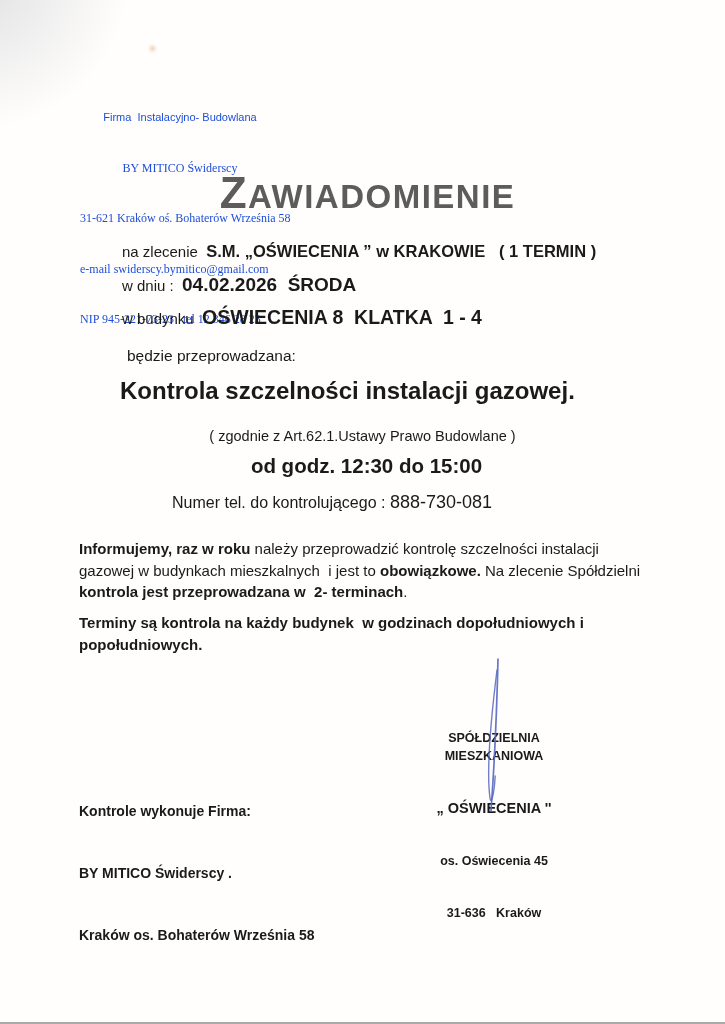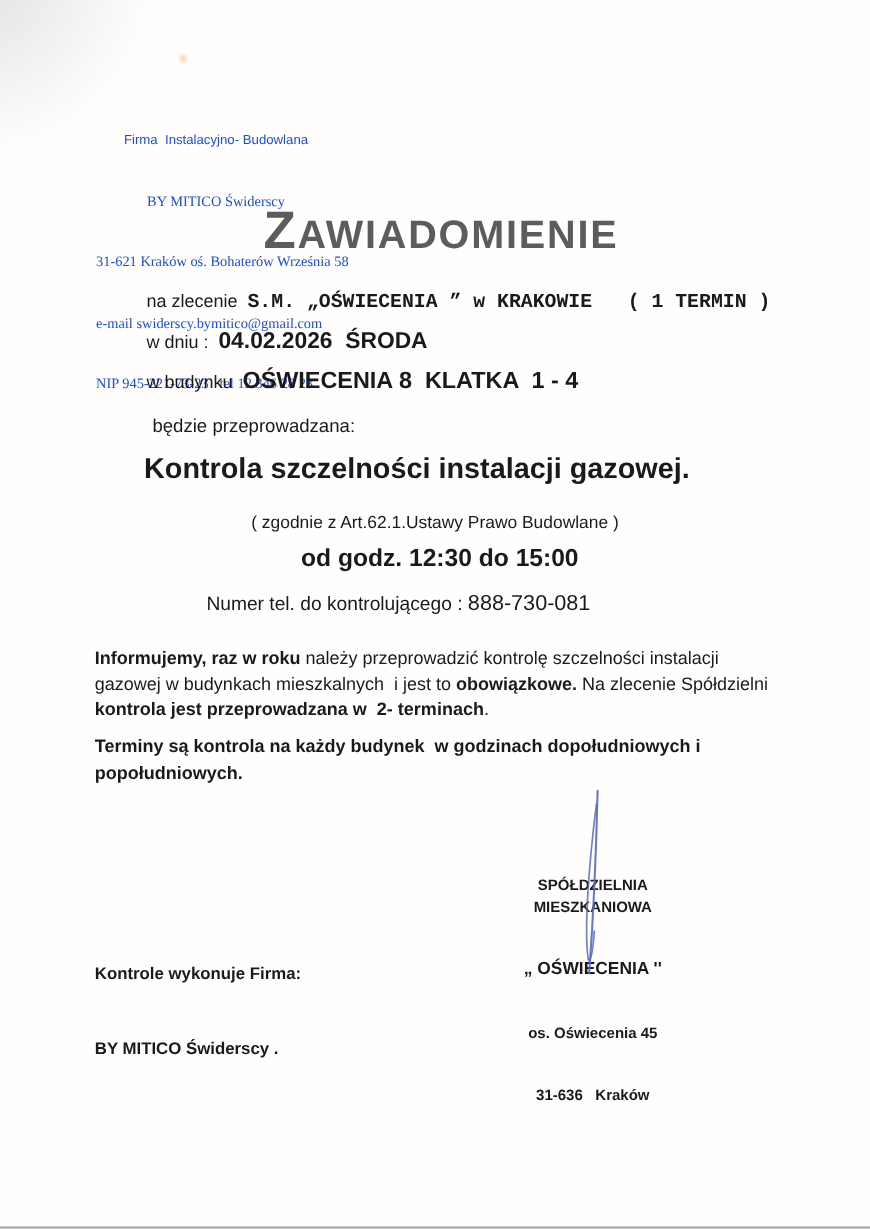--- a/index.html
+++ b/index.html
@@ -39,21 +39,21 @@
   .title{
     position:absolute;left:0;right:0;top:170px;
     text-align:center;padding-left:20px;
     color:#5c5c5c;font-weight:bold;letter-spacing:1.5px;
     font-size:33px;line-height:46px;
   }
   .title .initial{font-size:44px;}
   
   .line{position:absolute;white-space:pre-wrap;}
   .l-order{left:122px;top:242px;font-size:15px;}
-  .l-order b{font-size:16.5px;font-family:Liberation Mono, monospace;}
+  .l-order b{font-size:16.5px;}
   .l-date{left:122px;top:274px;font-size:15px;}
   .l-date b{font-size:19px;}
   .l-building{left:122px;top:306px;font-size:15px;}
   .l-building b{font-size:19.5px;}
   .l-intro{left:127px;top:347px;font-size:15.5px;}
   .l-subject{left:120px;top:377px;font-size:24px;font-weight:bold;}
   .l-legal{left:0;right:0;top:428px;text-align:center;font-size:14.5px;}
   .l-hours{left:0;right:0;top:454px;text-align:center;padding-left:8px;font-size:20.5px;font-weight:bold;}
   .l-phone{left:172px;top:492px;font-size:16px;font-weight:normal;}
   .l-phone .phone-number{font-size:18px;}
@@ -120,16 +120,17 @@
   </div>
 
   <svg class="signature" viewBox="0 0 30 155">
     <path d="M 17,1 C 16,45 13.5,105 10,153" fill="none" stroke="#5668c0" stroke-width="1.7" stroke-linecap="round" opacity="0.9"></path>
     <path d="M 16,12 C 9,68 6,118 9,140 C 10,147 13,138 14.2,118" fill="none" stroke="#5668c0" stroke-width="1.4" stroke-linecap="round" opacity="0.85"></path>
   </svg>
 
   <div class="contractor">
     <div>Kontrole wykonuje Firma:</div>
     <div>BY MITICO Świderscy .</div>
+    <div>Kraków os. Bohaterów Września 58</div>
   </div>
 
   <div class="bottom-edge"></div>
 </div>
 
 </body></html>

